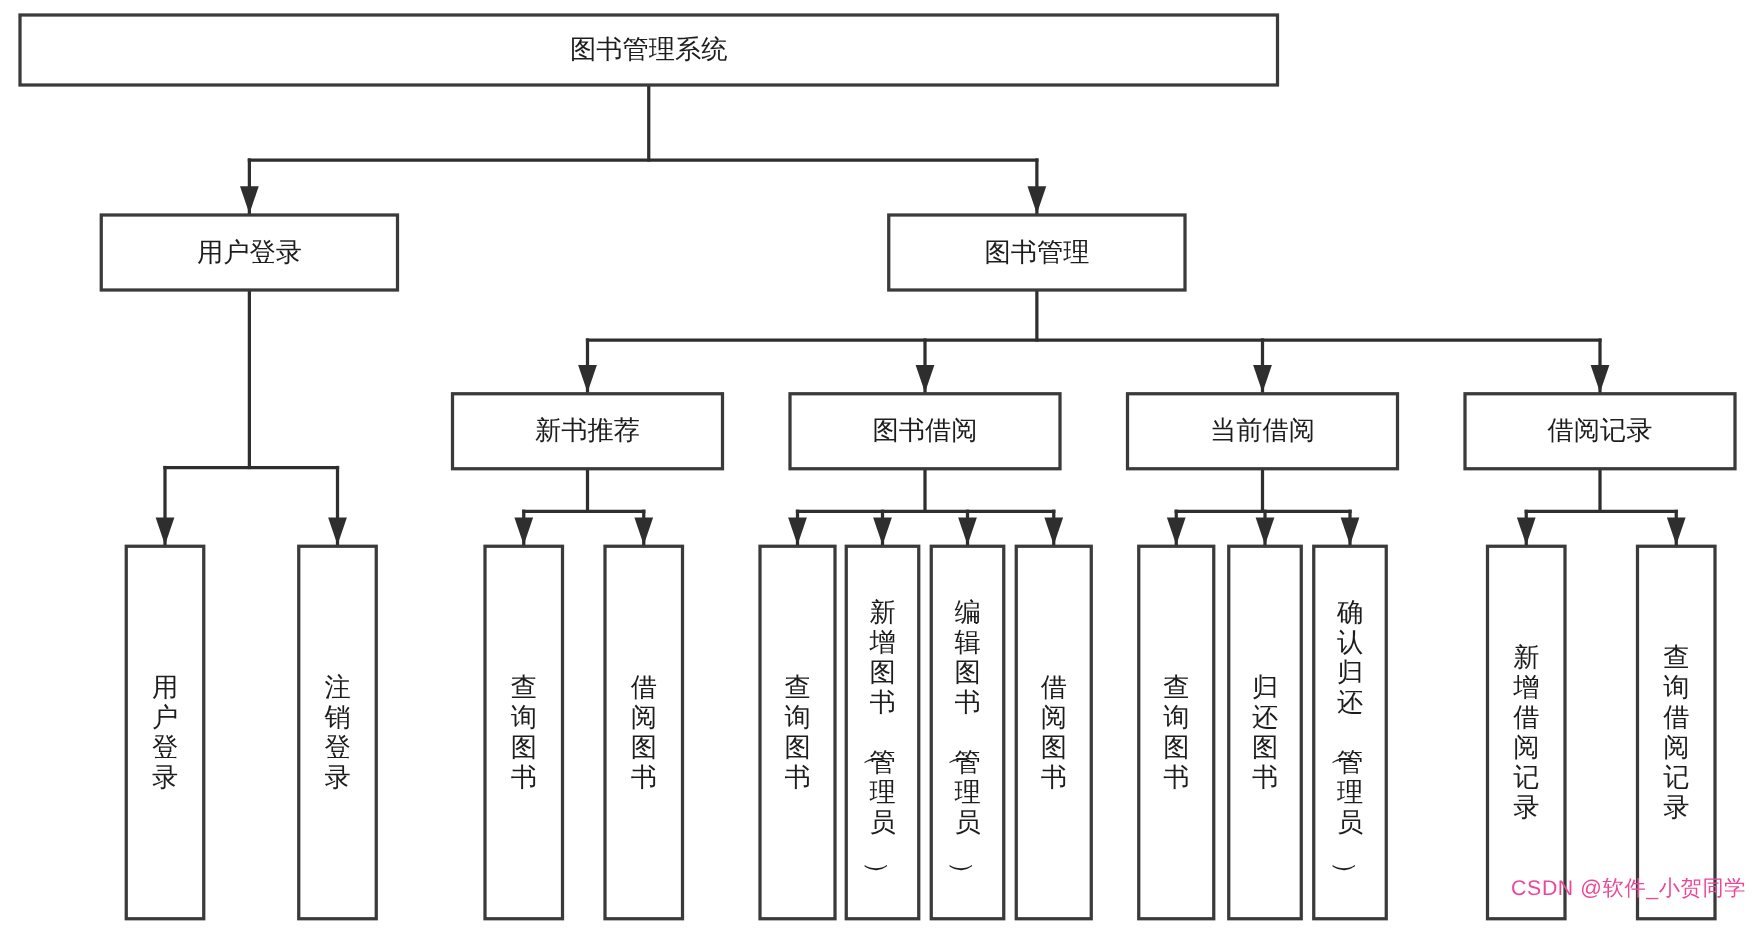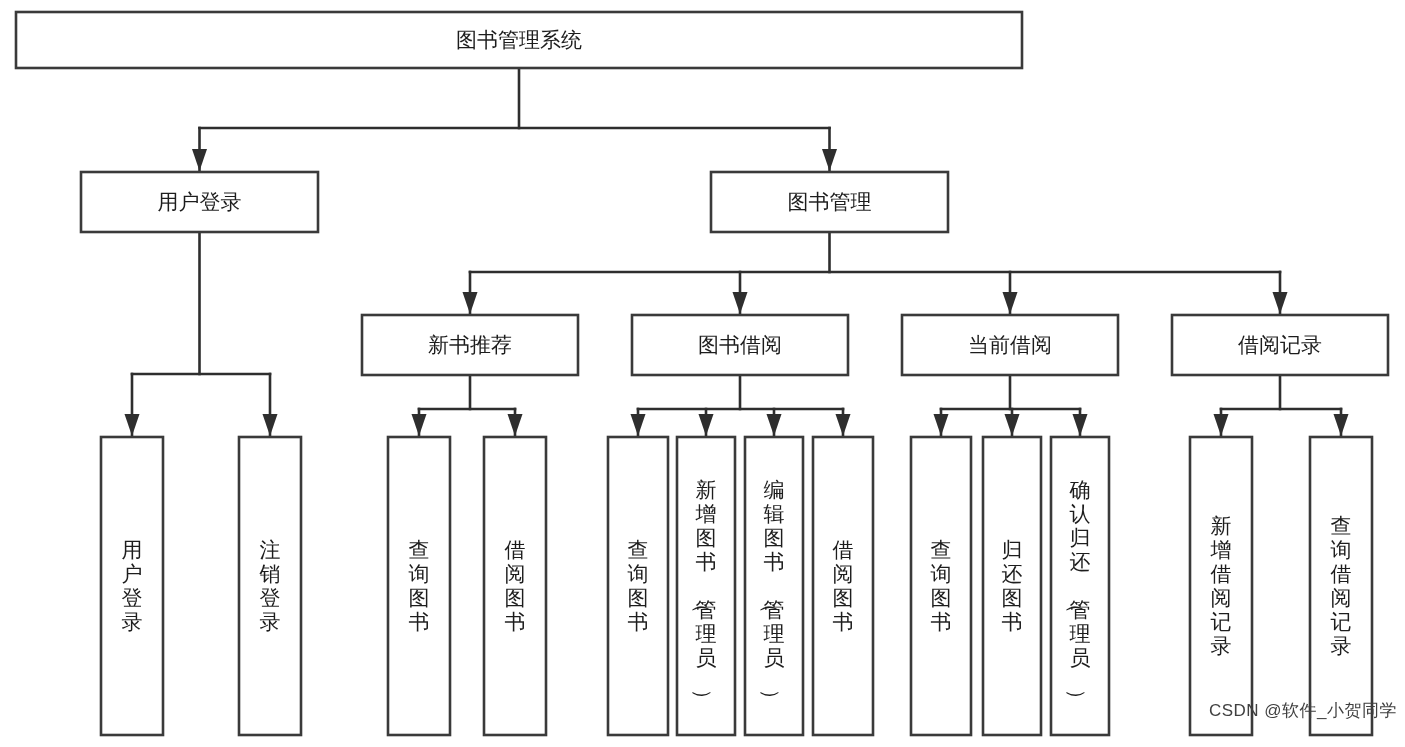--- a/index.html
+++ b/index.html
@@ -55,21 +55,21 @@
     font-size: 21px;
     fill: #1d1d1d;
     text-anchor: middle;
   }
   .watermark {
     position: absolute;
     right: 8px;
     bottom: 4px;
     font-family: "Liberation Sans", "DejaVu Sans", sans-serif;
     font-size: 17px;
-    color: #404040;
+    color: #ec4899;
     letter-spacing: 0.5px;
     white-space: nowrap;
     user-select: none;
   }
 </style>
 </head>
 <body>
 
 <div id="diagram-root">
   <svg class="flowchart" viewBox="0 0 1405 747" xmlns="http://www.w3.org/2000/svg">

